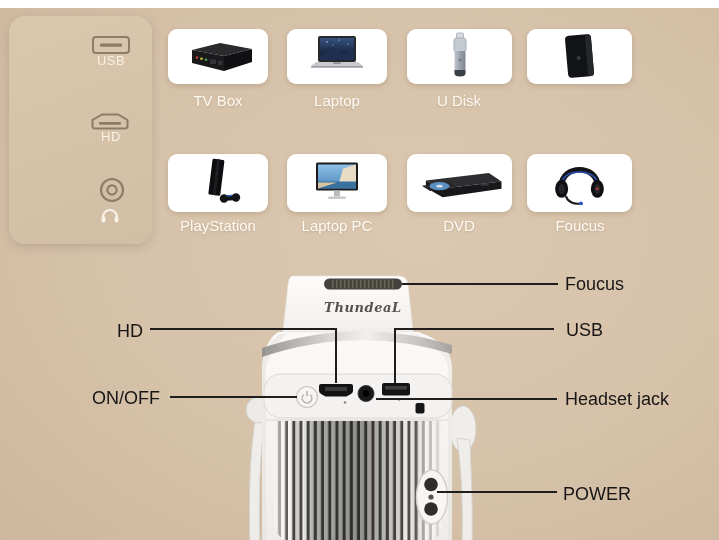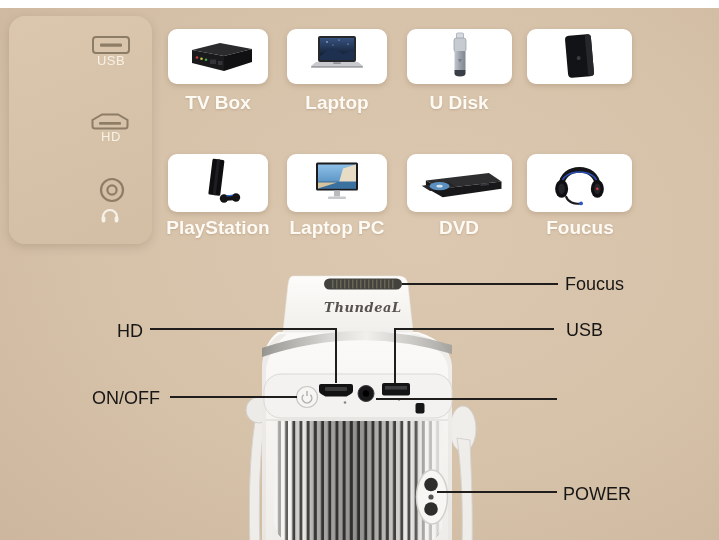--- a/index.html
+++ b/index.html
@@ -23,23 +23,22 @@
   }
   
   .tile{
     position:absolute;background:#ffffff;border-radius:9px;
     box-shadow:0 2px 5px rgba(120,95,70,.25);
     display:flex;align-items:center;justify-content:center;overflow:hidden;
   }
   .tile svg{width:100%;height:100%;}
   .tile-label{
     position:absolute;transform:translateX(-50%);
-    color:#fdfaf4;font-size:19px;white-space:nowrap;text-align:left;
+    color:#fdfaf4;font-size:15px;white-space:nowrap;text-align:left;
     text-shadow:0 1px 2px rgba(140,115,85,.3);
-    font-weight:bold;
   }
   
   .projector-svg{position:absolute;left:220px;top:258px;width:265px;height:282px;}
   
   .cline{position:absolute;background:#1f1e1c;}
   .cline.h{height:2px;}
   .cline.v{width:2px;}
   .clabel{
     position:absolute;color:#171615;font-size:18px;white-space:nowrap;
     font-family:"Liberation Sans", sans-serif;
@@ -308,15 +307,16 @@
   <div class="cline h" style="left:150px;top:320px;width:187px"></div>
   <div class="cline v" style="left:335px;top:320px;height:55px"></div>
   <div class="cline h" style="left:170px;top:388px;width:127px"></div>
   <div class="cline h" style="left:376px;top:390px;width:181px"></div>
   <div class="cline h" style="left:437px;top:483px;width:120px"></div>
 
   <div class="clabel" style="left:565px;top:266px">Foucus</div>
   <div class="clabel" style="left:566px;top:312px">USB</div>
   <div class="clabel" style="left:117px;top:313px">HD</div>
   <div class="clabel" style="left:92px;top:380px">ON/OFF</div>
+  <div class="clabel" style="left:565px;top:381px">Headset jack</div>
   <div class="clabel" style="left:563px;top:476px">POWER</div>
 
 </div>
 
 </body></html>

